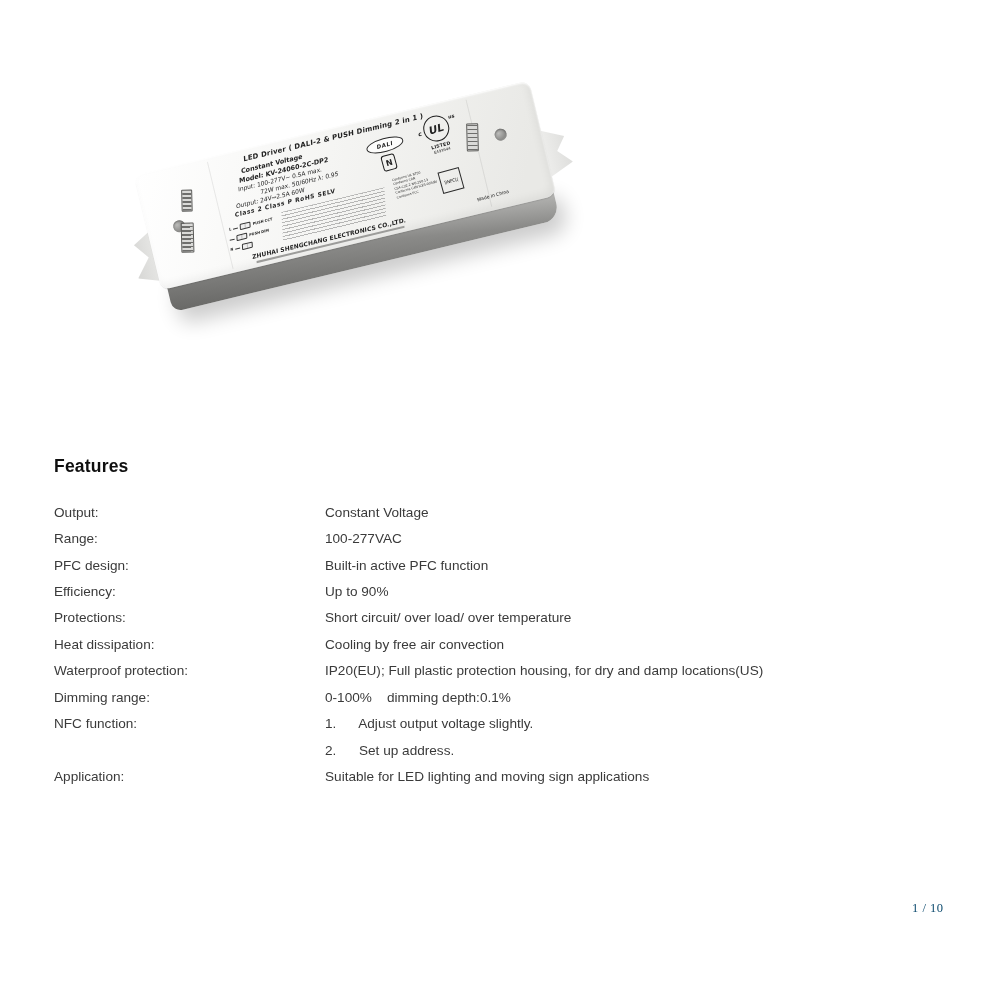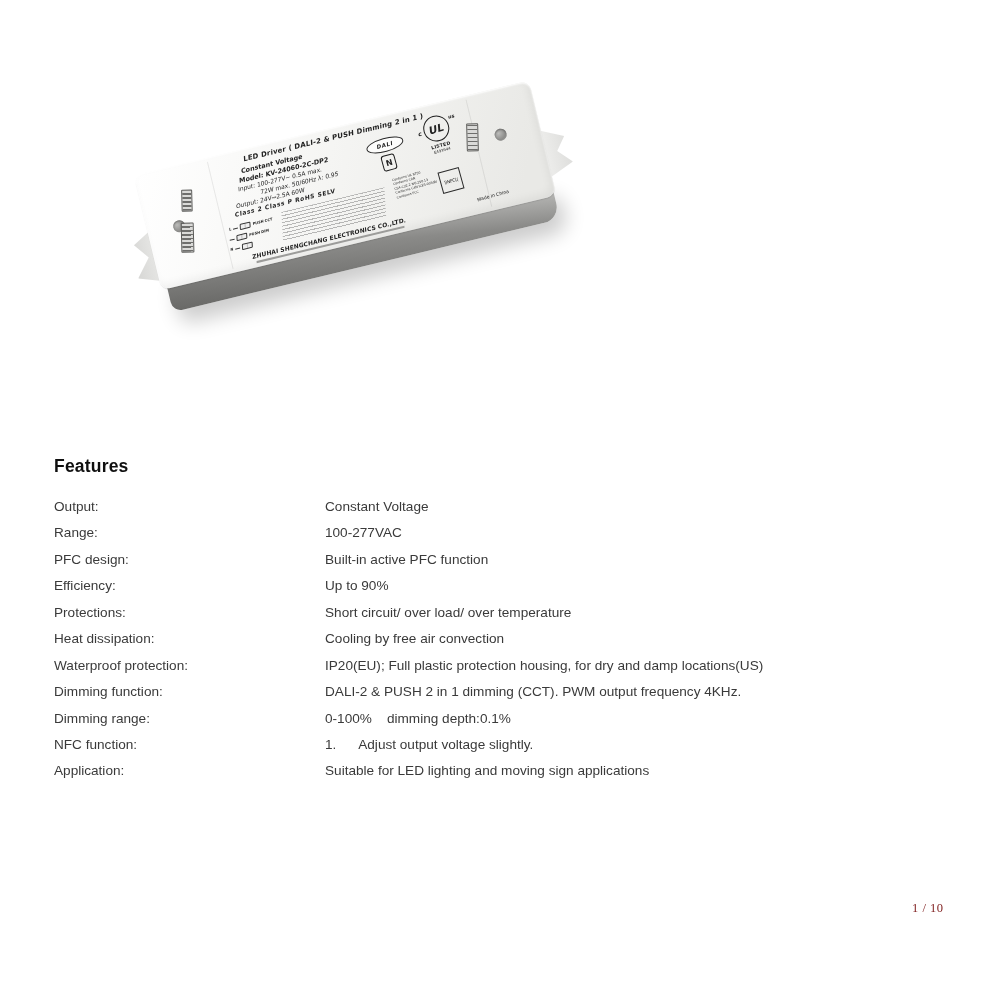--- a/index.html
+++ b/index.html
@@ -91,27 +91,27 @@
   .wrow { display:flex; align-items:center; gap:2px; height:10px; }
   .wpin { display:inline-block; width:9px; height:4.5px; border:0.8px solid #333; border-radius:1px;
           background:linear-gradient(90deg,#eee 0 45%, #bbb 45% 55%, #eee 55%); }
   .wdash { display:inline-block; width:5px; height:0.8px; background:#333; }
 
   
   .features { position:absolute; left:54px; top:456px; width:900px; color:#3a3a3a; }
   .features h2 { margin:0; font-size:17.5px; line-height:21px; font-weight:bold; color:#0f0f0f;
                  letter-spacing:.2px; }
   .frows { margin-top:22px; }
-  .frow { display:flex; height:26.45px; font-size:13.6px; }
+  .frow { display:flex; align-items:center; height:26.45px; font-size:13.6px; }
   .fl { width:271px; flex:none; }
   .fv { white-space:pre; }
 
   
   .pageno { position:absolute; left:912px; top:901px; font-family:"Liberation Serif", serif;
-            font-size:12.5px; color:#7f1d1d; letter-spacing:.5px; }
+            font-size:12.5px; color:#0c4a6e; letter-spacing:.5px; }
 </style>
 </head>
 <body>
 
 <div class="page">
 
   <div class="product">
     <div class="dev-group">
       <div class="flange-l"></div>
       <div class="flange-r"></div>
@@ -209,32 +209,32 @@
       </div>
       <div class="frow">
         <span class="fl">Heat dissipation:</span>
         <span class="fv">Cooling by free air convection</span>
       </div>
       <div class="frow">
         <span class="fl">Waterproof protection:</span>
         <span class="fv">IP20(EU); Full plastic protection housing, for dry and damp locations(US)</span>
       </div>
       <div class="frow">
-        <span class="fl">Dimming function:</span>
-        <span class="fv">DALI-2 &amp; PUSH 2 in 1 dimming (CCT). PWM output frequency 4KHz.</span>
-      </div>
-      <div class="frow">
         <span class="fl">Dimming range:</span>
         <span class="fv">0-100%    dimming depth:0.1%</span>
       </div>
       <div class="frow">
         <span class="fl">NFC function:</span>
         <span class="fv">1.      Adjust output voltage slightly.</span>
       </div>
       <div class="frow">
+        <span class="fl"></span>
+        <span class="fv">2.      Set up address.</span>
+      </div>
+      <div class="frow">
         <span class="fl">Application:</span>
         <span class="fv">Suitable for LED lighting and moving sign applications</span>
       </div>
     </div>
   </section>
 
   <div class="pageno">1 / 10</div>
 
 </div>
 

